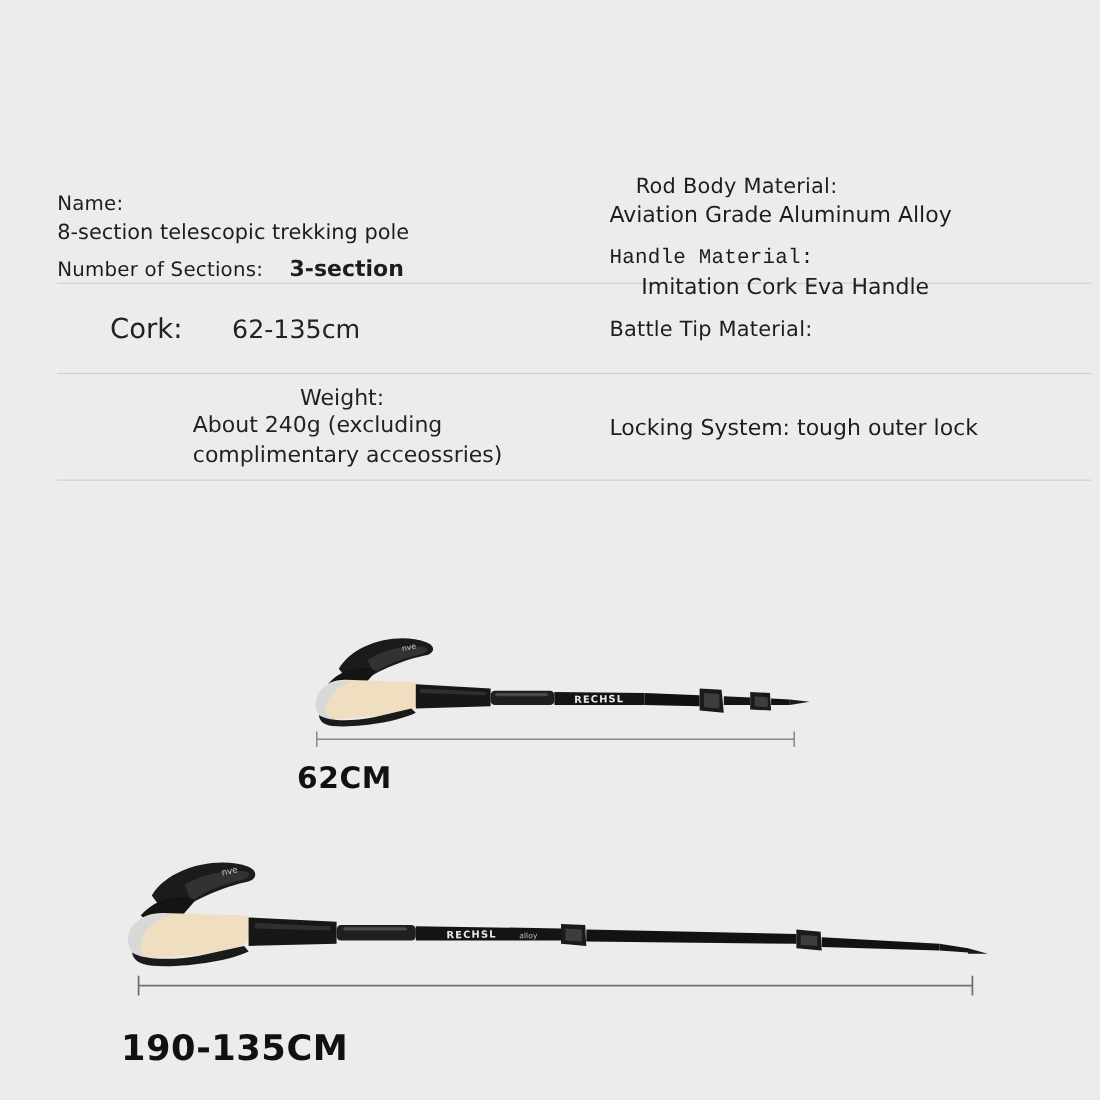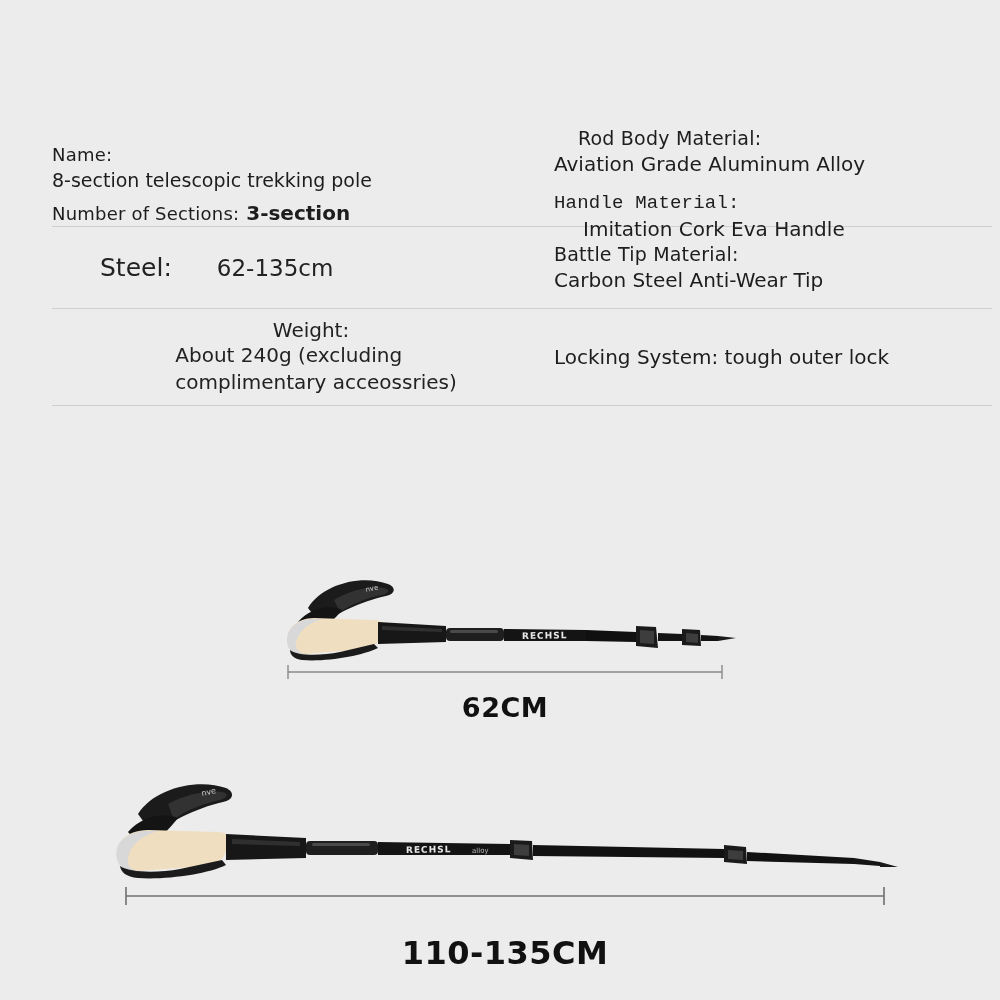--- a/index.html
+++ b/index.html
@@ -18,21 +18,21 @@
   .page {
     position: relative;
     width: 1000px;
     height: 1000px;
   }
 
   
   .spec-table {
     position: absolute;
     left: 52px;
-    top: 142px;
+    top: 173px;
     width: 940px;
   }
   .spec-row {
     display: flex;
     align-items: center;
     border-bottom: 1px solid #cfcfcf;
     box-sizing: border-box;
   }
   .spec-col-left {
     width: 500px;
@@ -59,21 +59,21 @@
     color: #1d1d1d;
   }
 
   
   .name-line1 { font-size: 18px; }
   .name-line2 { font-size: 19px; margin-top: 4px; }
 
   .sections-line {
     display: flex;
     align-items: baseline;
-    gap: 7px;
+    gap: 24px;
     margin-top: 10px;
   }
   .sections-line .lbl { font-size: 18px; }
   .sections-line .val { font-size: 20px; font-weight: bold; }
 
   
   .rb-line1 { font-size: 19px; margin-left: 24px; }
   .rb-line2 { font-size: 20px; margin-top: 3px; }
   .hm-line1 { font-size: 19px; margin-top: 16px; font-family: Liberation Mono, monospace; }
   .hm-line2 { font-size: 20px; margin-top: 3px; margin-left: 29px; }
@@ -108,21 +108,21 @@
   
   .pole-block {
     position: absolute;
   }
   .pole-short { left: 270px; top: 560px; width: 470px; height: 160px; }
   .pole-long  { left: 110px; top: 770px; width: 790px; height: 200px; }
 
   .pole-svg { display: block; }
 
   .dim-caption {
-    text-align: center;
+    text-align: left;
     font-weight: bold;
     color: #111;
   }
   .cap-short { font-size: 27px; margin-top: 2px; letter-spacing: .5px; }
   .cap-long  { font-size: 32px; margin-top: 4px; letter-spacing: .5px; }
 </style>
 </head>
 <body>
 
 <div class="page">
@@ -142,27 +142,26 @@
         <div class="lbl rb-line1">Rod Body Material:</div>
         <div class="val rb-line2">Aviation Grade Aluminum Alloy</div>
         <div class="lbl hm-line1">Handle Material:</div>
         <div class="val hm-line2">Imitation Cork Eva Handle</div>
       </div>
     </div>
 
     <div class="spec-row row-2">
       <div class="spec-col-left">
         <div class="size-wrap">
-          <span class="size-lbl">Steel:</span>
+          <span class="size-lbl">Cork:</span>
           <span class="size-val">62-135cm</span>
         </div>
       </div>
       <div class="spec-col-right">
         <div class="lbl tip-line1">Battle Tip Material:</div>
-        <div class="val tip-line2">Carbon Steel Anti-Wear Tip</div>
       </div>
     </div>
 
     <div class="spec-row row-3">
       <div class="spec-col-left">
         <div class="weight-wrap">
           <span class="weight-lbl">Weight:</span>
           <span class="weight-val">
             <span>About 240g (excluding</span><br>
             <span>complimentary acceossries)</span>
@@ -250,16 +249,16 @@
 
       <path d="M637 82 L744 88 L744 94 L637 91 Z" fill="#121212"></path>
 
       <path d="M744 88 L770 92 L770 96 L744 94 Z" fill="#151515"></path>
       <path d="M770 92 L788 97 L770 97 Z" fill="#1a1a1a"></path>
 
       <line x1="16" y1="126" x2="774" y2="126" stroke="#6f6f6f" stroke-width="1.6"></line>
       <line x1="16" y1="117" x2="16" y2="135" stroke="#6f6f6f" stroke-width="1.6"></line>
       <line x1="774" y1="117" x2="774" y2="135" stroke="#6f6f6f" stroke-width="1.6"></line>
     </svg>
-    <div class="dim-caption cap-long">110-135CM</div>
+    <div class="dim-caption cap-long">190-135CM</div>
   </div>
 
 </div>
 
 </body></html>

